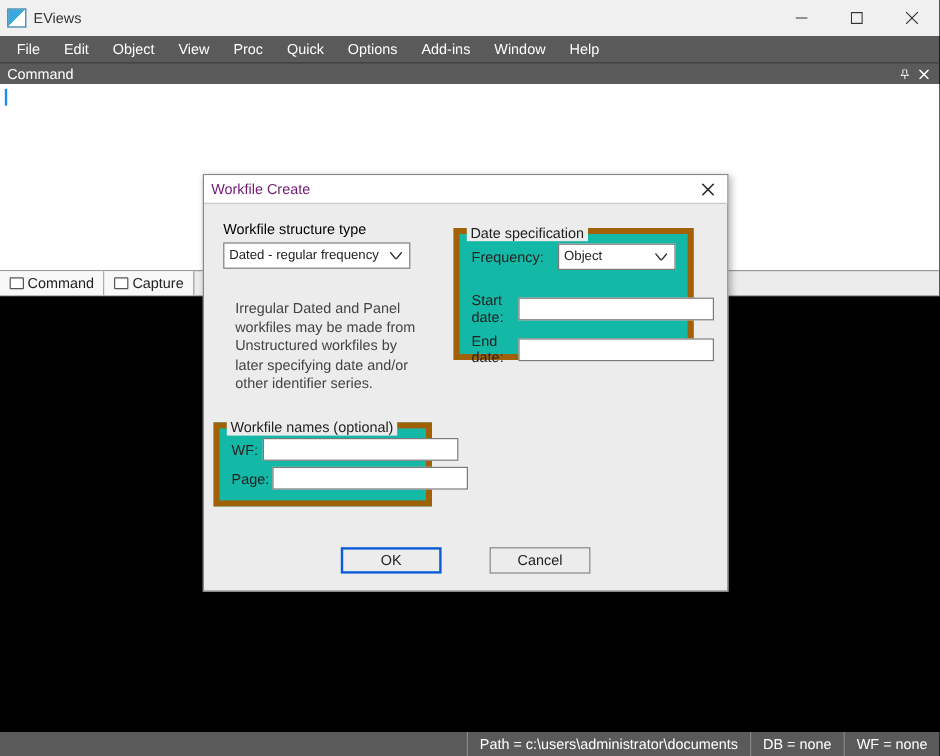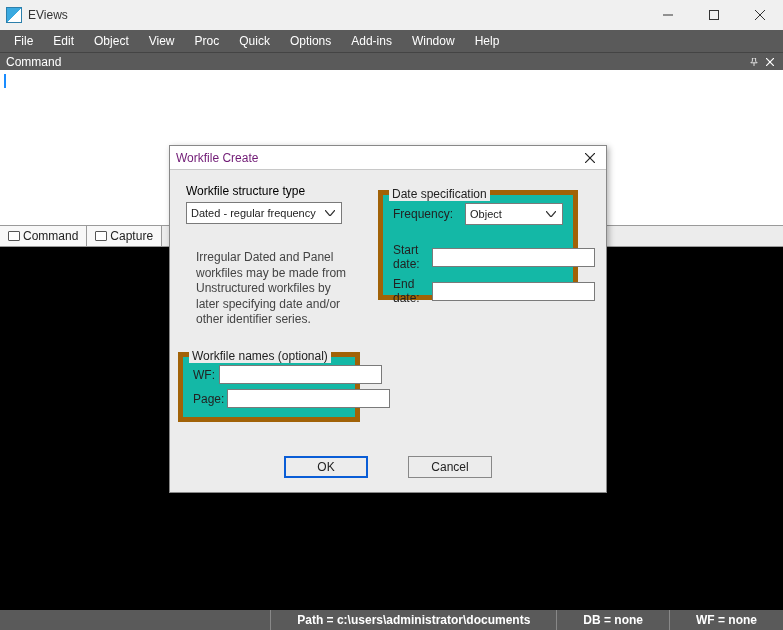--- a/index.html
+++ b/index.html
@@ -31,21 +31,21 @@
   .tabstrip { height: 22px; background: #ececec; border-top: 1px solid #9a9a9a; border-bottom: 1px solid #9a9a9a; display: flex; align-items: stretch; }
   .tab { display: flex; align-items: center; gap: 3px; padding: 0 8px; border-right: 1px solid #9a9a9a; background: #f8f8f8; cursor: default; }
   .tab .t-icon { width: 12px; height: 10px; border: 1px solid #555; background: #fff; border-radius: 1px; }
   .tab .t-label { font-size: 12px; color: #222; }
 
   
   .workspace { background: #000; flex: 1; }
 
   
   .statusbar { height: 20px; background: #5a5a5a; display: flex; align-items: center; color: #fff; font-size: 12px; }
-  .statusbar .cell { padding: 0 26px; border-left: 1px solid #888; height: 100%; display: flex; align-items: center; font-weight: bold; }
+  .statusbar .cell { padding: 0 10px; border-left: 1px solid #888; height: 100%; display: flex; align-items: center; }
   .statusbar .flex { flex: 1; }
   .statusbar .cell:first-child { border-left: none; }
 
   .app-stack { display: flex; flex-direction: column; width: 783px; height: 630px; }
 
   
   .dialog { position: absolute; left: 169px; top: 145px; width: 438px; height: 348px; background: #ececec; border: 1px solid #888; box-shadow: 2px 2px 6px rgba(0,0,0,0.3); }
   .dlg-title { height: 24px; background: #fff; border-bottom: 1px solid #c8c8c8; display: flex; align-items: center; padding: 0 6px; }
   .dlg-title .t { flex: 1; font-size: 12px; color: #701a75; }
   .dlg-close { width: 20px; height: 20px; display: flex; align-items: center; justify-content: center; }

